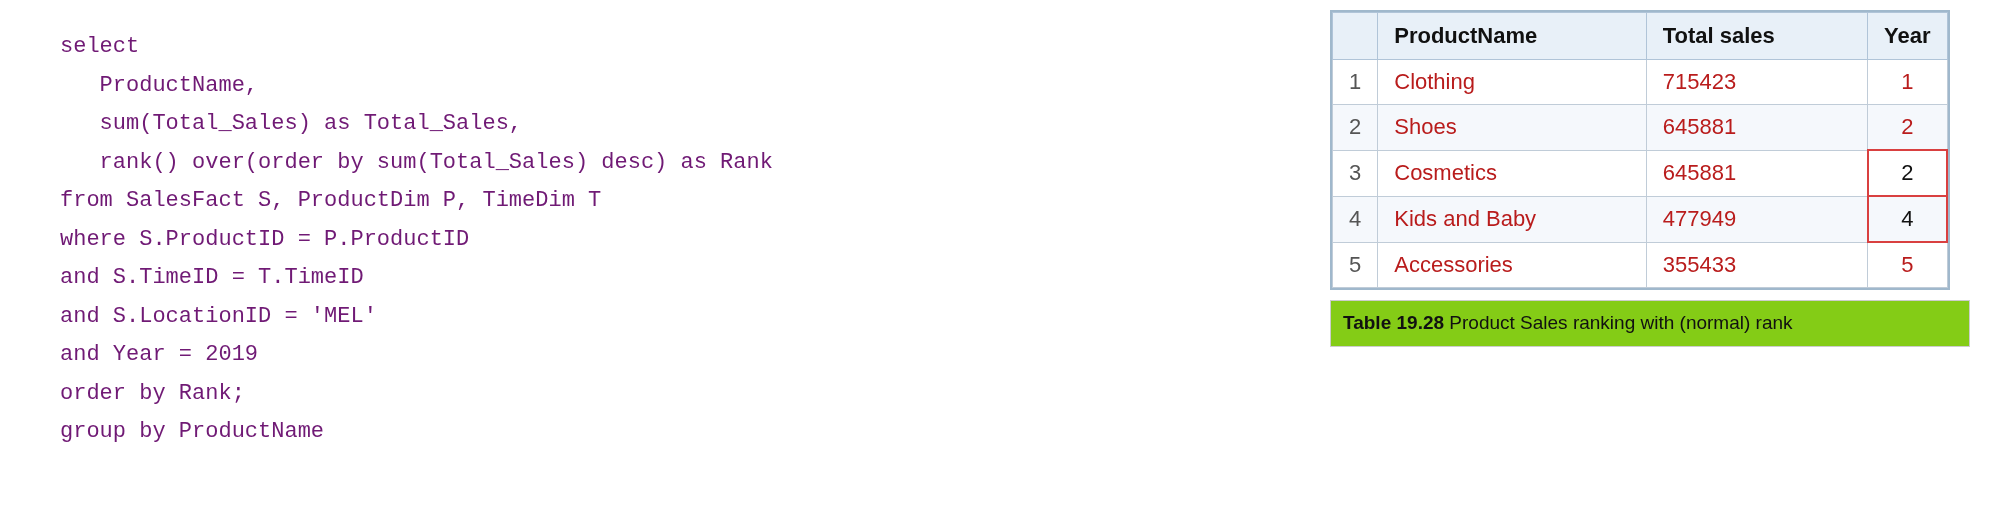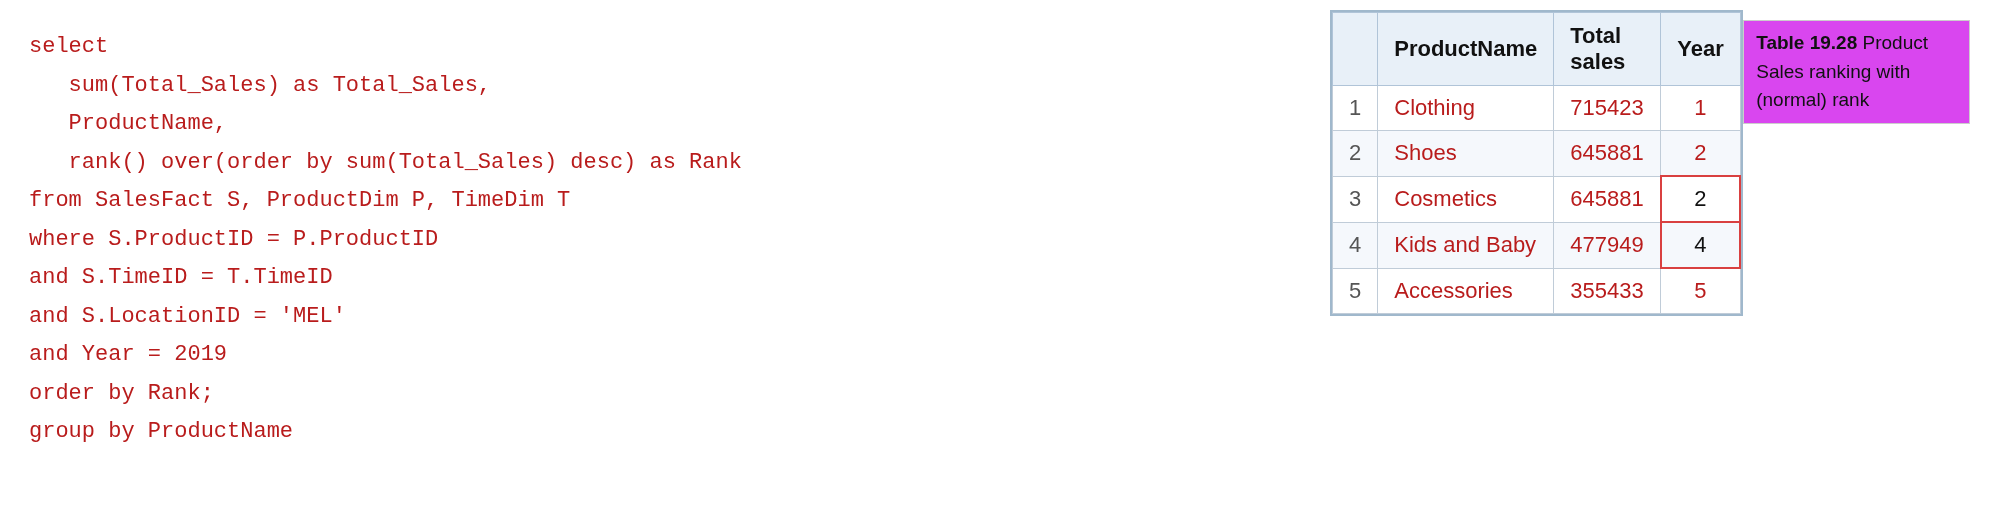--- a/index.html
+++ b/index.html
@@ -9,39 +9,39 @@
       height: 519px;
       background: #ffffff;
       font-family: 'Courier New', Courier, monospace;
       display: flex;
       align-items: flex-start;
       overflow: hidden;
     }
 
     .left-panel {
       flex: 1;
-      padding: 28px 29px;
+      padding: 28px 60px;
       font-size: 22px;
       line-height: 1.75;
-      color: #b91c1c;
+      color: #701a75;
     }
 
     .code-line {
       white-space: pre;
     }
 
     .bold {
       font-weight: normal;
     }
 
     .right-panel {
       width: 680px;
       padding: 10px 30px 20px 10px;
       display: flex;
-      flex-direction: row;
+      flex-direction: column;
       align-items: flex-start;
       background: #fff;
     }
 
     .table-wrapper {
       border: 2px solid #a0b8cc;
       background: #fff;
       width: 620px;
     }
 
@@ -94,37 +94,37 @@
       color: #111;
       font-weight: normal;
     }
 
     .caption {
       margin-top: 10px;
       font-family: Arial, Helvetica, sans-serif;
       font-size: 19px;
       color: #111;
       padding: 8px 12px;
-      background: #d946ef;
+      background: #84cc16;
       border: 1px solid #ccc;
       width: 100%;
       line-height: 1.5;
     }
 
     .caption-bold {
       font-weight: bold;
     }
   </style>
 </head>
 <body>
 
 <div class="left-panel">
 <div class="code-line">select</div>
+    <div class="code-line">   ProductName,</div>
     <div class="code-line">   sum(Total_Sales) as Total_Sales,</div>
-    <div class="code-line">   ProductName,</div>
     <div class="code-line"><span class="bold">   rank() over(order by sum(Total_Sales) desc) as Rank</span></div>
     <div class="code-line">from SalesFact S, ProductDim P, TimeDim T</div>
     <div class="code-line">where S.ProductID = P.ProductID</div>
     <div class="code-line">and S.TimeID = T.TimeID</div>
     <div class="code-line">and S.LocationID = 'MEL'</div>
     <div class="code-line">and Year = 2019</div>
     <div class="code-line">order by Rank;</div>
     <div class="code-line">group by ProductName</div>
   </div>
 

